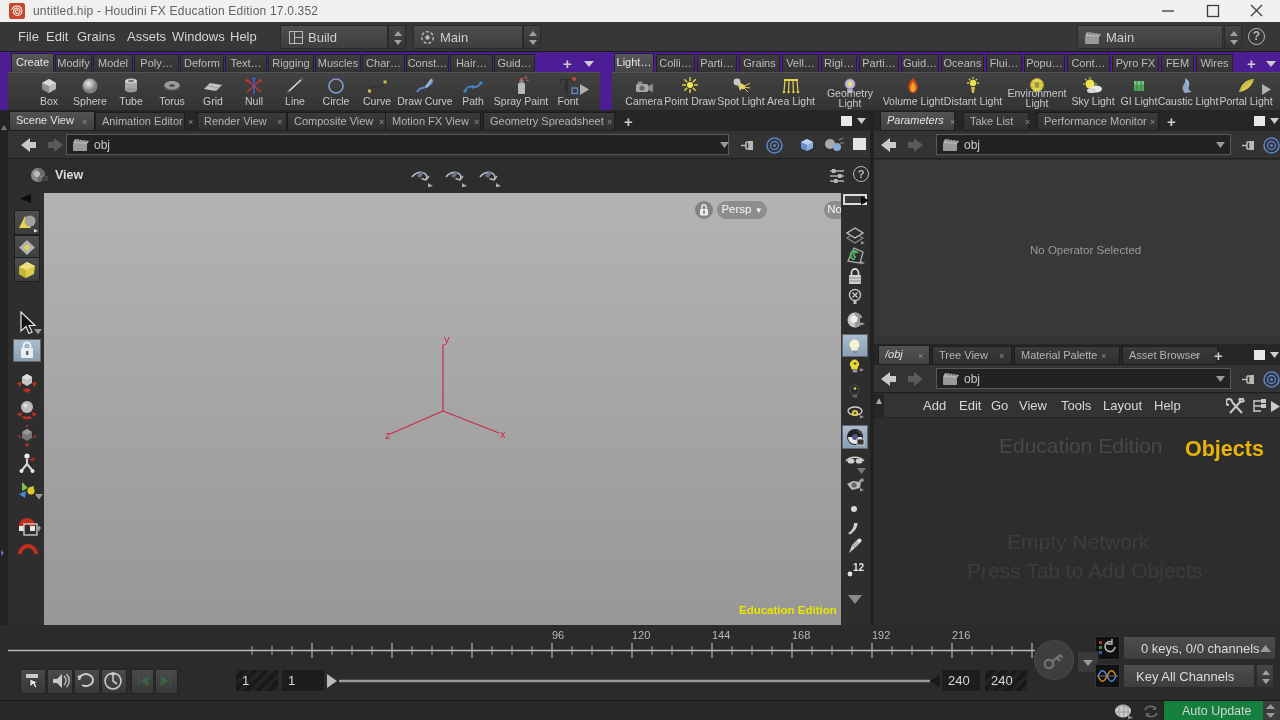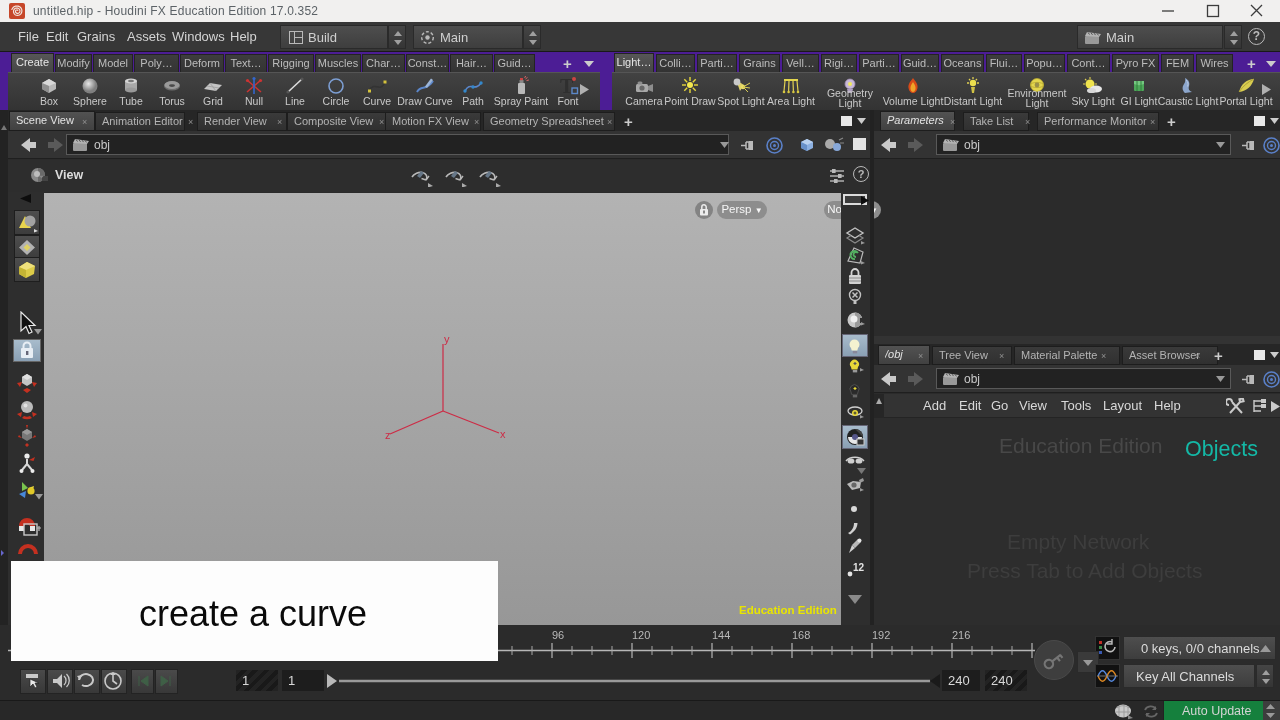--- a/index.html
+++ b/index.html
@@ -793,20 +793,23 @@
         </svg>
 <svg class="abs" style="left:3px;top:366px" width="22" height="22">
           <circle cx="6" cy="16" r="2.4" fill="#e4e4e4"></circle>
           <text x="9" y="13" font-size="10" font-weight="bold" fill="#e4e4e4" font-family="Liberation Sans">12</text>
         </svg>
 <svg class="abs" style="left:7px;top:403px" width="14" height="10">
           <path d="M0 0 L14 0 L7 9 Z" fill="#8a8a8a"></path>
         </svg>
 </circle></div>
 <div class="abs" style="left:870px;top:110px;width:4px;height:520px;background:#222;"></div>
+<div class="abs" id="paramsbody" style="left:874px;top:160px;width:406px;height:176px;background:#383838;">
+      <div class="abs tx" style="left:156px;top:84px;font-size:11.5px;color:#9a9a9a;">No Operator Selected</div>
+    </div>
 <div class="abs" style="left:874px;top:336px;width:406px;height:8px;background:#333;"><svg width="406" height="8">
         <path d="M155 4 l-6 3 l6 3 Z M245 4 l6 3 l-6 3 Z" fill="#888"></path>
         <g fill="#555">
           <rect x="185" y="2" width="2" height="2"></rect>
           <rect x="189" y="2" width="2" height="2"></rect>
           <rect x="193" y="2" width="2" height="2"></rect>
           <rect x="197" y="2" width="2" height="2"></rect>
           <rect x="201" y="2" width="2" height="2"></rect>
           <rect x="205" y="2" width="2" height="2"></rect>
           <rect x="185" y="5" width="2" height="2"></rect>
@@ -884,21 +887,21 @@
         <path d="M2 2 v12 M2 3 h7 M2 8 h7 M2 13 h7" stroke="#c9c9c9" stroke-width="1.4"></path>
         <rect x="9" y="1" width="5" height="4" fill="#c9c9c9"></rect>
         <rect x="9" y="6" width="5" height="4" fill="#c9c9c9"></rect>
       </svg>
 <svg class="abs" style="left:397px;top:7px" width="9" height="11">
         <path d="M0 0 L9 5.5 L0 11 Z" fill="#ccc"></path>
       </svg>
 </div>
 <div class="abs" id="netview" style="left:874px;top:418px;width:406px;height:212px;background:#2d2d2d;">
 <div class="watermark" style="left:125px;top:16px;font-size:21px;color:#484848;">Education Edition</div>
-<div class="watermark" style="left:311px;top:19px;font-size:21.5px;font-weight:normal;color:#14b8a6;">Objects</div>
+<div class="watermark" style="left:311px;top:19px;font-size:21.5px;font-weight:bold;color:#eab308;">Objects</div>
 <div class="watermark" style="left:133px;top:112px;font-size:21px;color:#3d3d3d;">Empty Network</div>
 <div class="watermark" style="left:93px;top:141px;font-size:21px;color:#3d3d3d;">Press Tab to Add Objects</div>
 </div>
 <div class="abs" id="timeline" style="left:0;top:625px;width:1280px;height:39px;background:#2b2b2b;">
 <svg class="abs" style="left:0;top:0" width="1280" height="39">
         <line x1="8" y1="25.5" x2="1035" y2="25.5" stroke="#b6b6b6" stroke-width="1.5"></line>
         <line x1="252" y1="21" x2="252" y2="30" stroke="#a8a8a8" stroke-width="1"></line>
         <line x1="272" y1="21" x2="272" y2="30" stroke="#a8a8a8" stroke-width="1"></line>
         <line x1="292" y1="21" x2="292" y2="30" stroke="#a8a8a8" stroke-width="1"></line>
         <line x1="312" y1="18" x2="312" y2="33" stroke="#b6b6b6" stroke-width="1.2"></line>
@@ -1030,15 +1033,12 @@
         <path d="M4 13 v-4 h4 Z" fill="#666"></path>
       </svg>
 <div class="abs" style="left:1163px;top:0;width:100px;height:20px;background:#15803d;border-left:1px solid #222;">
         <div class="abs tx" style="left:18px;top:3px;font-size:12.5px;color:#d4d4d4;">Auto Update</div>
       </div>
 <div class="abs" style="left:1263px;top:0;width:17px;height:20px;background:#3d3d3d;"><svg width="15" height="20">
           <path d="M7.5 3 L12 8 L3 8 Z" fill="#999"></path>
           <path d="M7.5 17 L12 12 L3 12 Z" fill="#999"></path>
         </svg></div>
 </div>
-<div class="abs" id="caption">
-      <div class="abs tx" style="left:128px;top:32px;font-size:36px;color:#0a0a0a;">create a curve</div>
-    </div>
 </div>
 </body></html>

